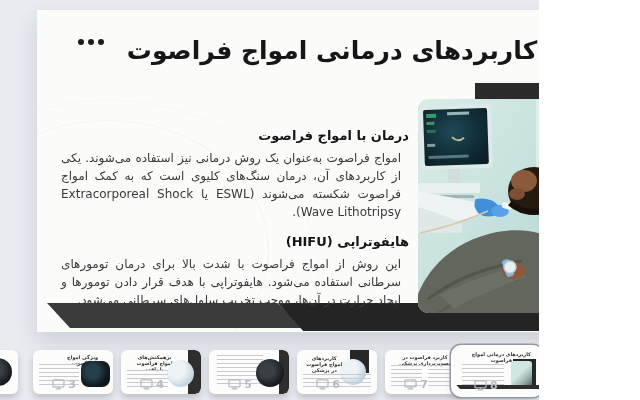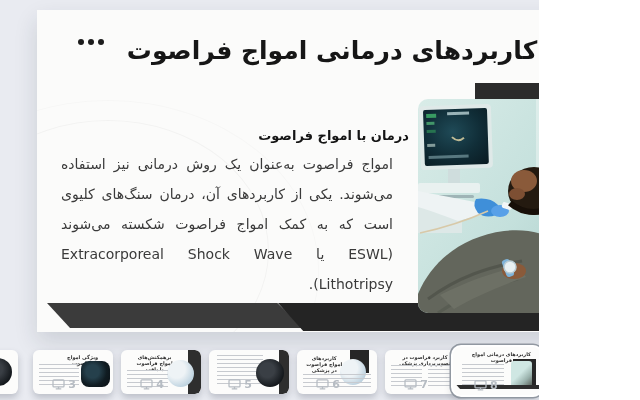--- a/index.html
+++ b/index.html
@@ -21,21 +21,21 @@
   .dots i{width:6px;height:6px;border-radius:50%;background:#1c1c1c;display:block;}
   .slide-title{
     position:absolute; left:0; right:0; top:26px; text-align:center;
     direction:rtl; font-weight:bold; font-size:25px; color:#161616;
   }
   .text-col{
     position:absolute; left:24px; top:118px; width:348px;
     direction:rtl; text-align:justify; color:#3a3a3a;
   }
   .text-col h3{margin:0 0 6px 0; font-size:13px; color:#151515;}
-  .text-col p{margin:0 16px 13px 0; font-size:14px; line-height:30px;}
+  .text-col p{margin:0 8px 13px 0; font-size:12px; line-height:18px;}
   
   .photo-backdrop{position:absolute; left:438px; top:73px; width:118px; height:221px; background:#2b2b2b;}
   .band-light{position:absolute; left:10px; top:293px; width:256px; height:25px; background:#3b3b3b;
     clip-path:polygon(0% 0%,90% 0%,100% 100%,9% 100%);}
   .band-dark{position:absolute; left:241px; top:293px; width:315px; height:28px; background:#242424;
     clip-path:polygon(0% 0%,100% 0%,100% 100%,8% 100%);}
   .band-gray{position:absolute; left:550px; top:315px; width:38px; height:7px; background:#6e6e6e;}
   .photo{
     position:absolute; left:381px; top:89px; width:152px; height:214px;
     border-radius:10px; overflow:hidden; z-index:3;
@@ -84,20 +84,22 @@
     <div class="slide-title">کاربردهای درمانی امواج فراصوت</div>
 
     <div class="photo-backdrop"></div>
     <div class="band-light"></div>
     <div class="band-dark"></div>
     <div class="band-gray"></div>
 
     <div class="text-col">
       <h3>درمان با امواج فراصوت</h3>
       <p>امواج فراصوت به‌عنوان یک روش درمانی نیز استفاده می‌شوند. یکی از کاربردهای آن، درمان سنگ‌های کلیوی است که به کمک امواج فراصوت شکسته می‌شوند (ESWL یا Extracorporeal Shock Wave Lithotripsy).</p>
+      <h3>هایفوتراپی (HIFU)</h3>
+      <p>این روش از امواج فراصوت با شدت بالا برای درمان تومورهای سرطانی استفاده می‌شود. هایفوتراپی با هدف قرار دادن تومورها و ایجاد حرارت در آن‌ها، موجب تخریب سلول‌های سرطانی می‌شود.</p>
     </div>
 
     <div class="photo">
       <svg width="152" height="214" viewBox="0 0 152 214" xmlns="http://www.w3.org/2000/svg">
         <defs>
           <linearGradient id="bg" x1="0" y1="0" x2="1" y2="1">
             <stop offset="0" stop-color="#d9ece8"></stop>
               <stop offset=".6" stop-color="#c4e0dc"></stop>
               <stop offset="1" stop-color="#aecfcb"></stop>
           </linearGradient>

